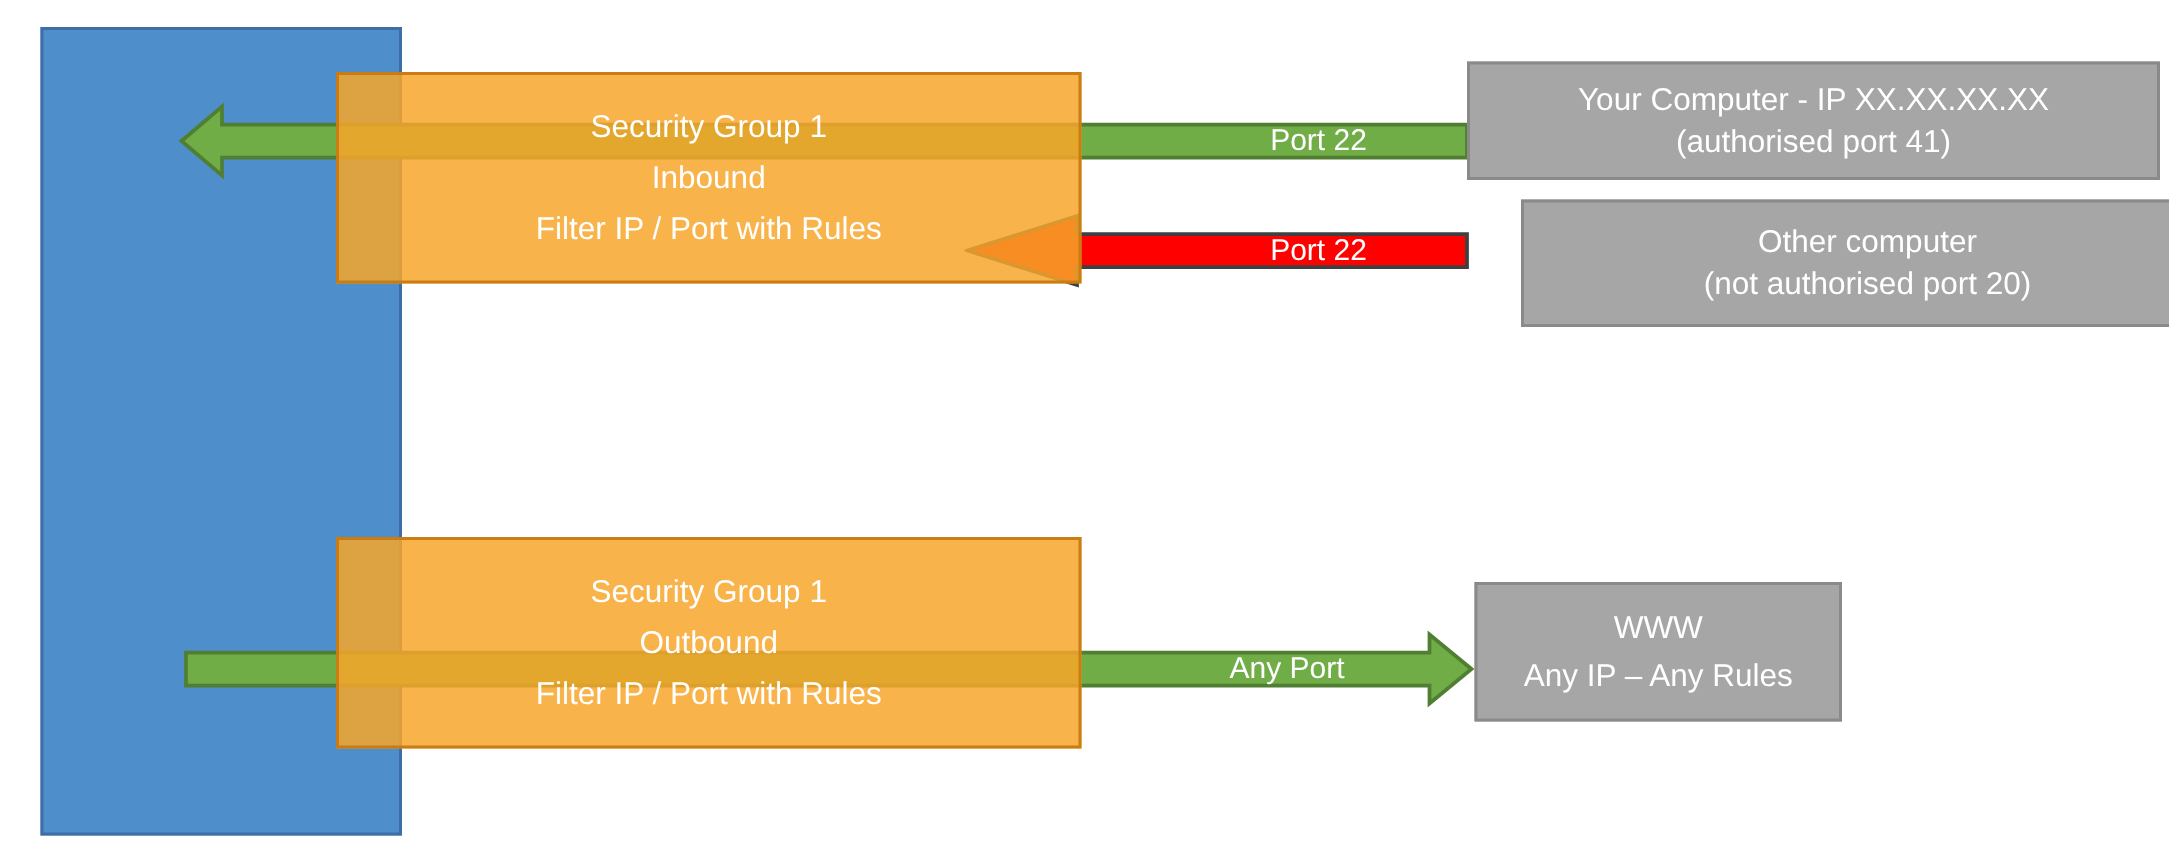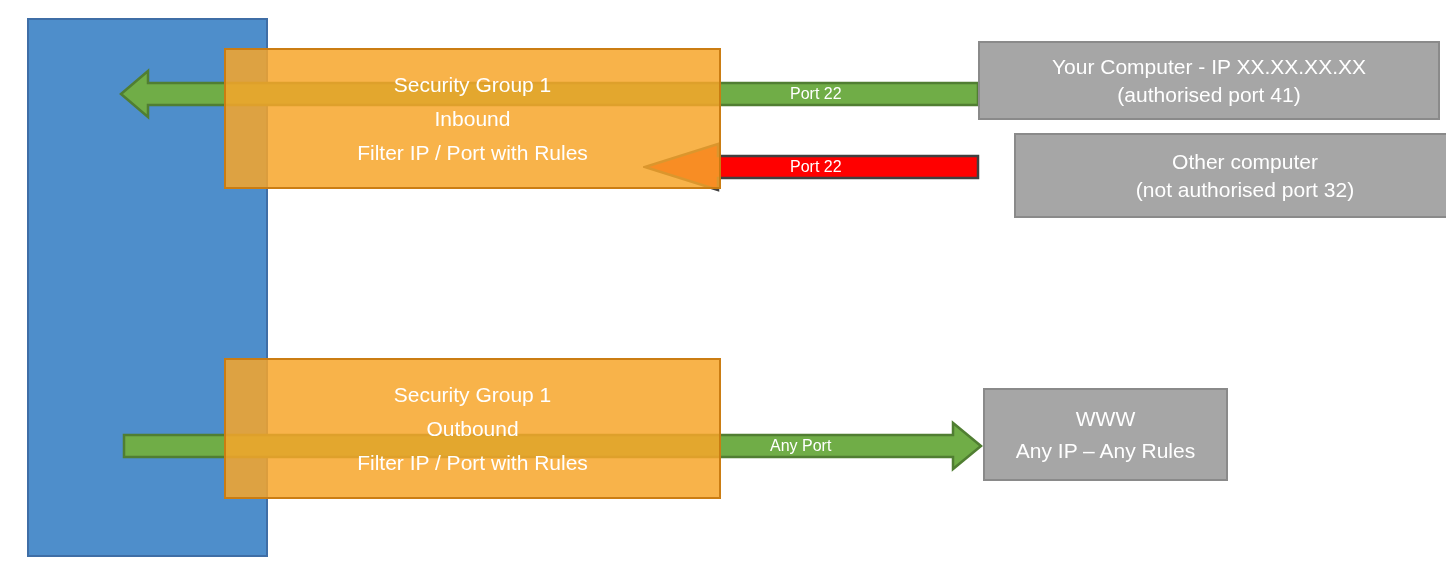--- a/index.html
+++ b/index.html
@@ -34,22 +34,22 @@
   
   .endpoint{
     z-index:4;background:var(--endpoint-fill);border:2px solid var(--endpoint-border);
     font-size:21px;line-height:28px;
   }
   .endpoint.your-computer{left:978px;top:41px;width:462px;height:79px;}
   .endpoint.other-computer{left:978px;top:133px;width:462px;height:85px;margin-left:36px;}
   .endpoint.www{left:983px;top:388px;width:245px;height:93px;line-height:32px;}
   
   .port-label{
-    position:absolute;z-index:5;color:var(--text);font-size:16px;line-height:22px;
-    height:26px;text-align:left;white-space:nowrap;
+    position:absolute;z-index:5;color:var(--text);font-size:20px;line-height:22px;
+    height:26px;text-align:center;white-space:nowrap;
   }
   #label-inbound-allowed{left:790px;top:83px;width:178px;}
   #label-inbound-blocked{left:790px;top:156px;width:178px;}
   #label-outbound{left:770px;top:435px;width:176px;}
 </style>
 </head>
 <body>
 
 <div class="canvas">
 
@@ -80,21 +80,21 @@
     <div>Filter IP / Port with Rules</div>
   </div>
 
   <div class="box endpoint your-computer">
     <div>Your Computer - IP XX.XX.XX.XX</div>
     <div>(authorised port 41)</div>
   </div>
 
   <div class="box endpoint other-computer">
     <div>Other computer</div>
-    <div>(not authorised port 32)</div>
+    <div>(not authorised port 20)</div>
   </div>
 
   <div class="box endpoint www">
     <div>WWW</div>
     <div>Any IP – Any Rules</div>
   </div>
 
   <div id="label-inbound-allowed" class="port-label">Port 22</div>
   <div id="label-inbound-blocked" class="port-label">Port 22</div>
   <div id="label-outbound" class="port-label">Any Port</div>

